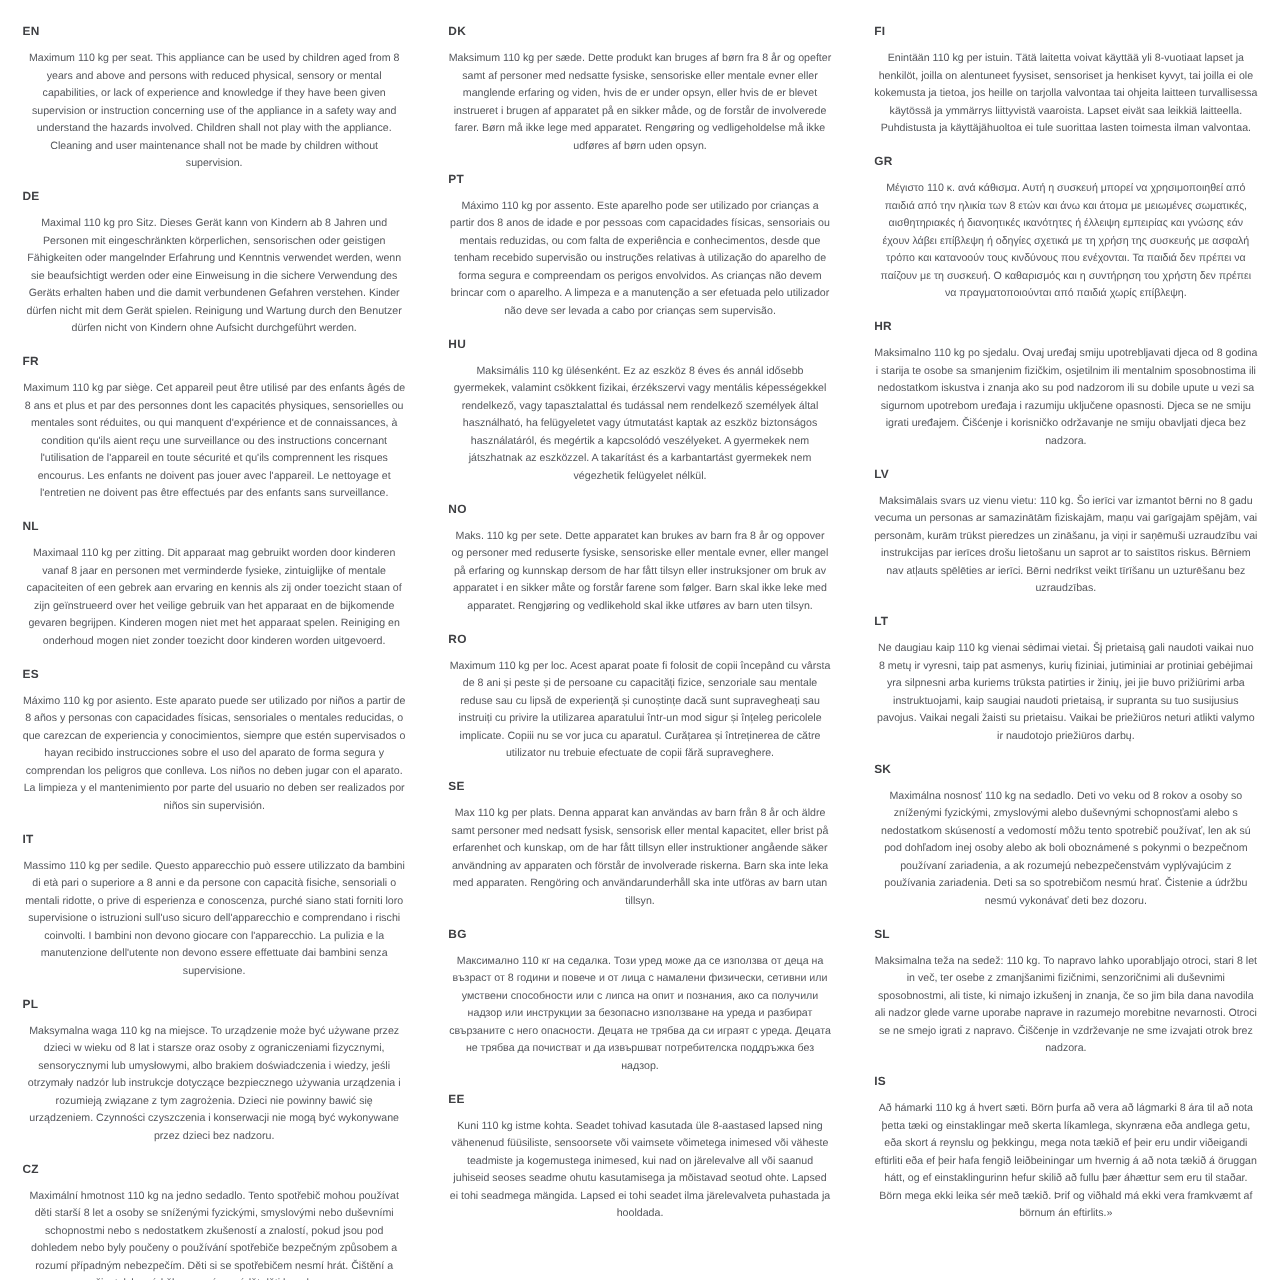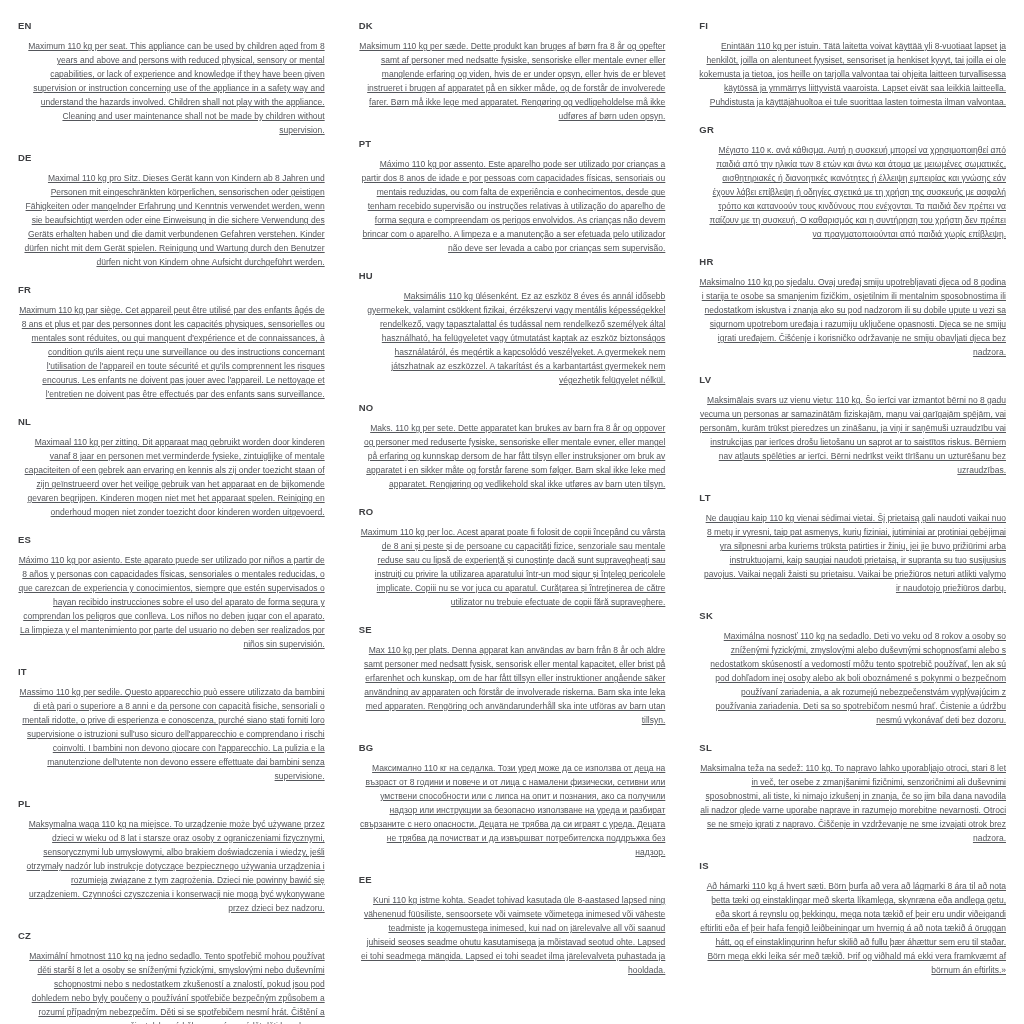--- a/index.html
+++ b/index.html
@@ -32,22 +32,21 @@
     font-weight: bold;
     color: #3e3f42;
     margin: 0 0 8px 0;
     letter-spacing: 0.2px;
   }
   .lang-text {
     font-size: 8.5px;
     line-height: 14px;
     color: #54565b;
     margin: 0;
-    text-align: right;
-    text-decoration: underline;
+    text-align: center;
   }
 </style>
 </head>
 <body>
 
 <div class="page">
 
   <div class="col">
     <section class="lang-block">
       <div class="lang-code">EN</div>

